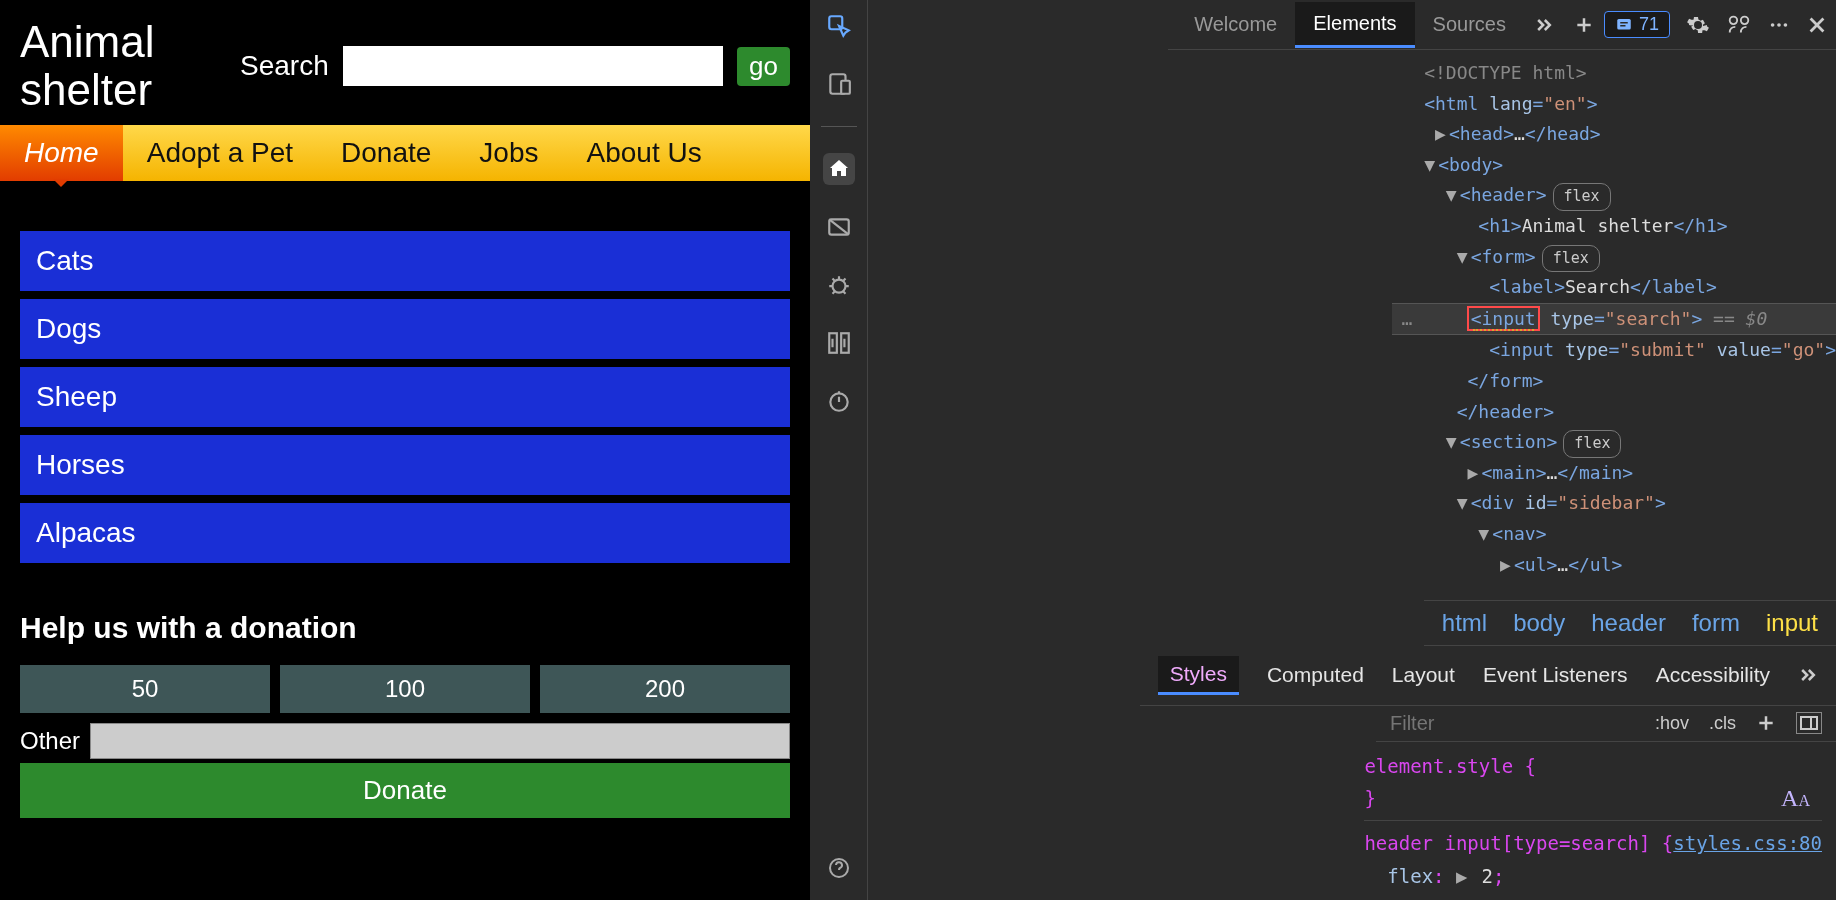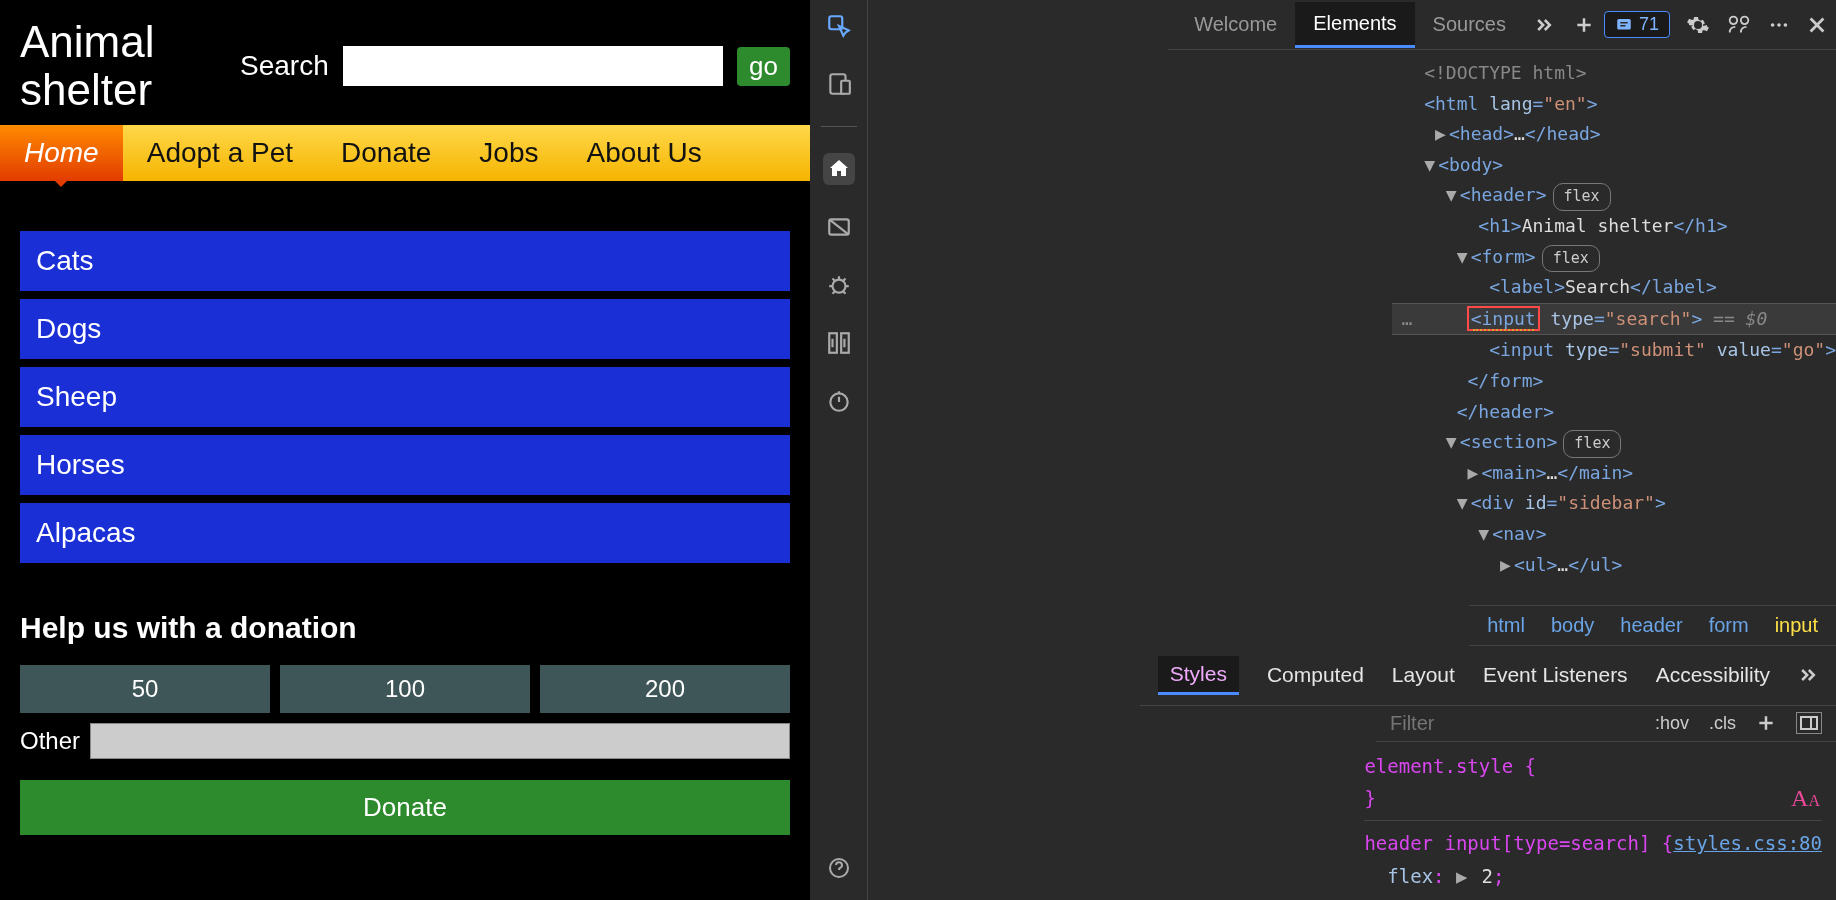--- a/index.html
+++ b/index.html
@@ -95,21 +95,21 @@
 .donate-row { display: flex; gap: 10px; margin-bottom: 10px; }
 .donate-amount {
   flex: 1;
   background: #3e5657;
   color: #fff;
   font-size: 24px;
   padding: 10px 0;
   text-align: center;
   cursor: pointer;
 }
-.other-row { display: flex; align-items: center; gap: 10px; margin-bottom: 21px; }
+.other-row { display: flex; align-items: center; gap: 10px; margin-bottom: 4px; }
 .other-label { font-size: 24px; }
 .other-input {
   flex: 1;
   height: 36px;
   background: #ccc;
   border: 1px solid #888;
 }
 .donate-btn {
   width: 100%;
   background: #2d8a2d;
@@ -203,21 +203,21 @@
   content:"";
   position:absolute; left:4px; right:4px; bottom:-2px;
   border-bottom:2px dotted #d9a72e;
 }
 .arrow { color:#aaa; display:inline-block; width:14px; }
 
 .breadcrumb {
   display:flex; gap:26px; padding:8px 18px;
   border-top:1px solid #444; border-bottom:1px solid #444;
   font-family: -apple-system, Arial, sans-serif;
-  font-size:20px;
+  font-size:24px;
 }
 .breadcrumb span { color:#6aa4e6; cursor:pointer; }
 .breadcrumb span.current { color:#fde047; }
 
 .styles-tabs {
   display:flex; gap:28px; padding:10px 18px;
   border-bottom:1px solid #444;
   font-family: -apple-system, Arial, sans-serif;
   font-size:21px;
   align-items:center;
@@ -237,21 +237,21 @@
 .filter-right { display:flex; gap:20px; align-items:center; color:#ccc; }
 .toggle-box { border:1px solid #888; width:26px; height:22px; display:flex; align-items:center; justify-content:center; }
 
 .css-panel {
   padding:8px 14px;
   font-size:19px;
   line-height:1.7;
   position:relative;
 }
 .link { color:#6aa4e6; text-decoration:underline; float:right; cursor:pointer; }
-.aa { position:absolute; right:16px; top:36px; font-size:24px; font-family:serif; color:#ec4899; }
+.aa { position:absolute; right:26px; top:36px; font-size:24px; font-family:serif; color:#c4b5fd; }
 .prop { color:#a8c5e6; }
 .pval { color:#ddd; }
 .sel { color:#d946ef; }
 svg { display:block; }
 </style>
 </head>
 <body>
 
 <div class="left-panel">
   <header class="site-header">

